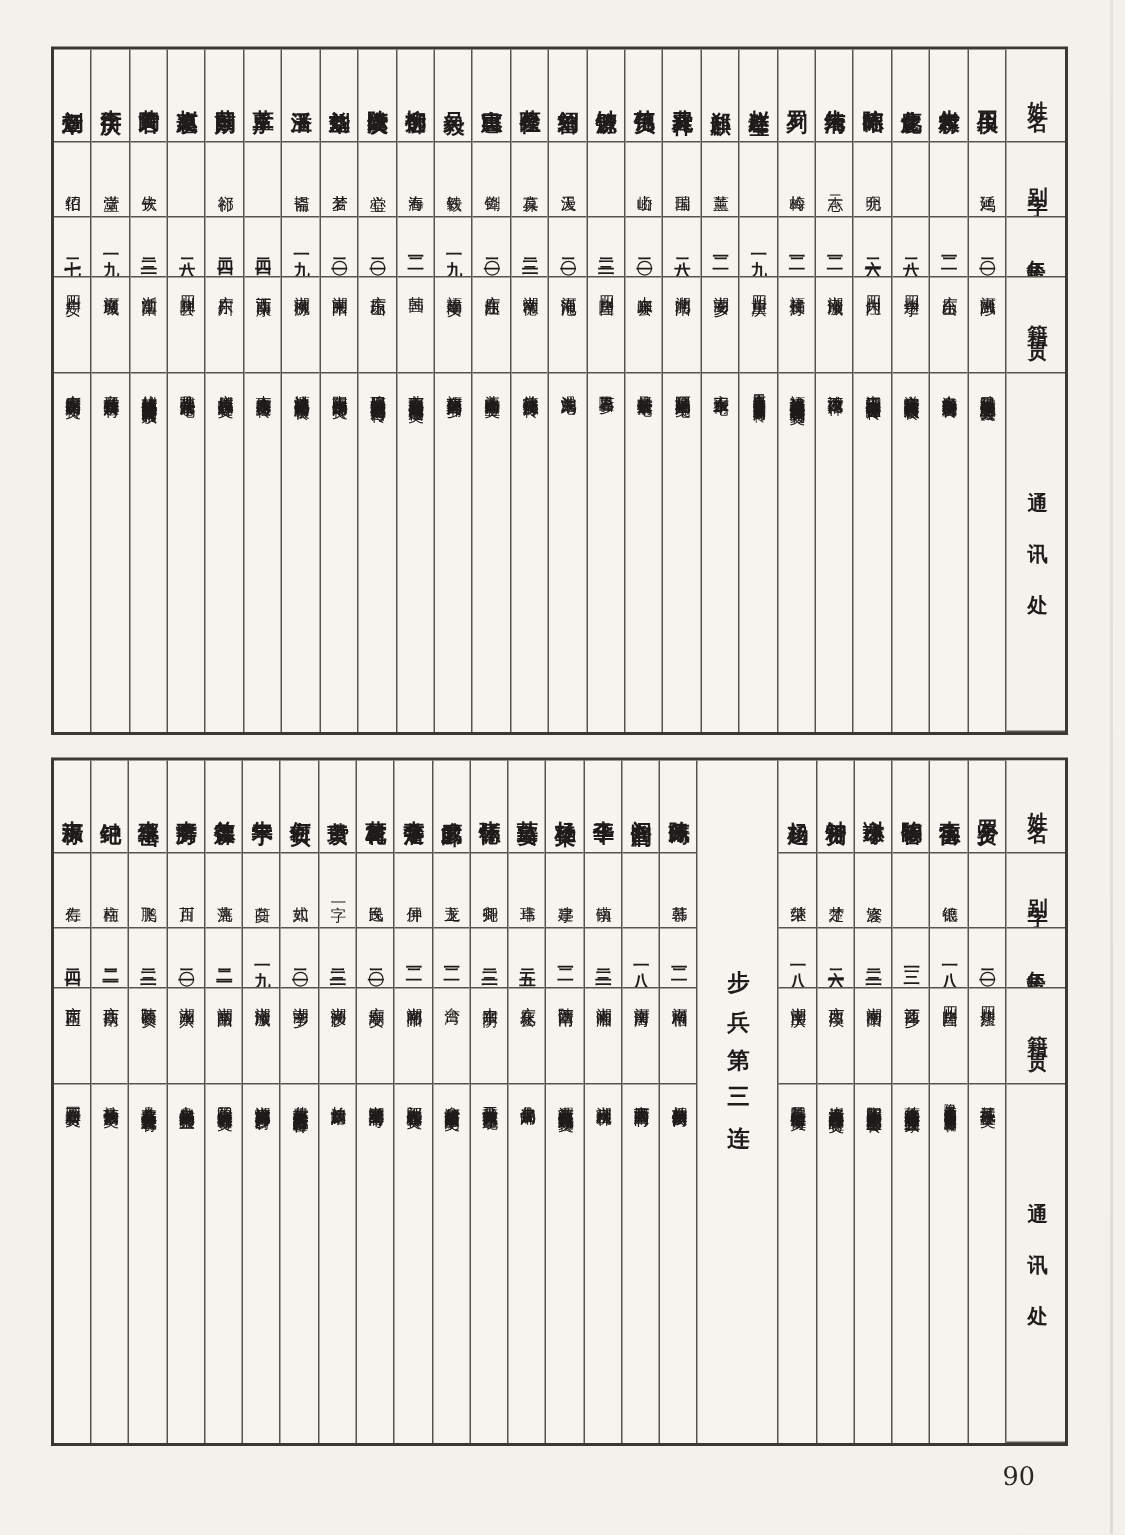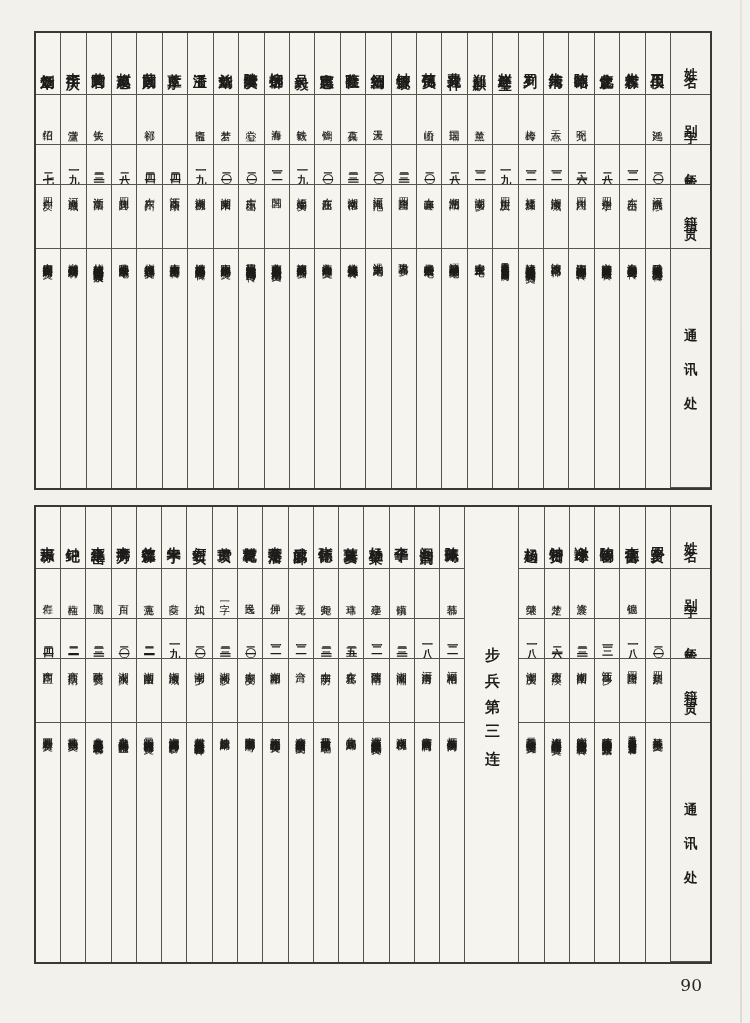--- a/index.html
+++ b/index.html
@@ -78,21 +78,21 @@
     justify-content:flex-start;
     align-items:center;
     padding-top:128px;
     font-size:15px;
     font-weight:600;
     letter-spacing:26px;
     box-sizing:border-box;
   }
   .page-number{
     position:absolute;
-    right:48px;
+    right:60px;
     top:975px;
     font-family:"DejaVu Serif",serif;
     font-size:17px;
     color:#2a2826;
   }
 </style>
 </head>
 <body>
 
 <div class="page">

